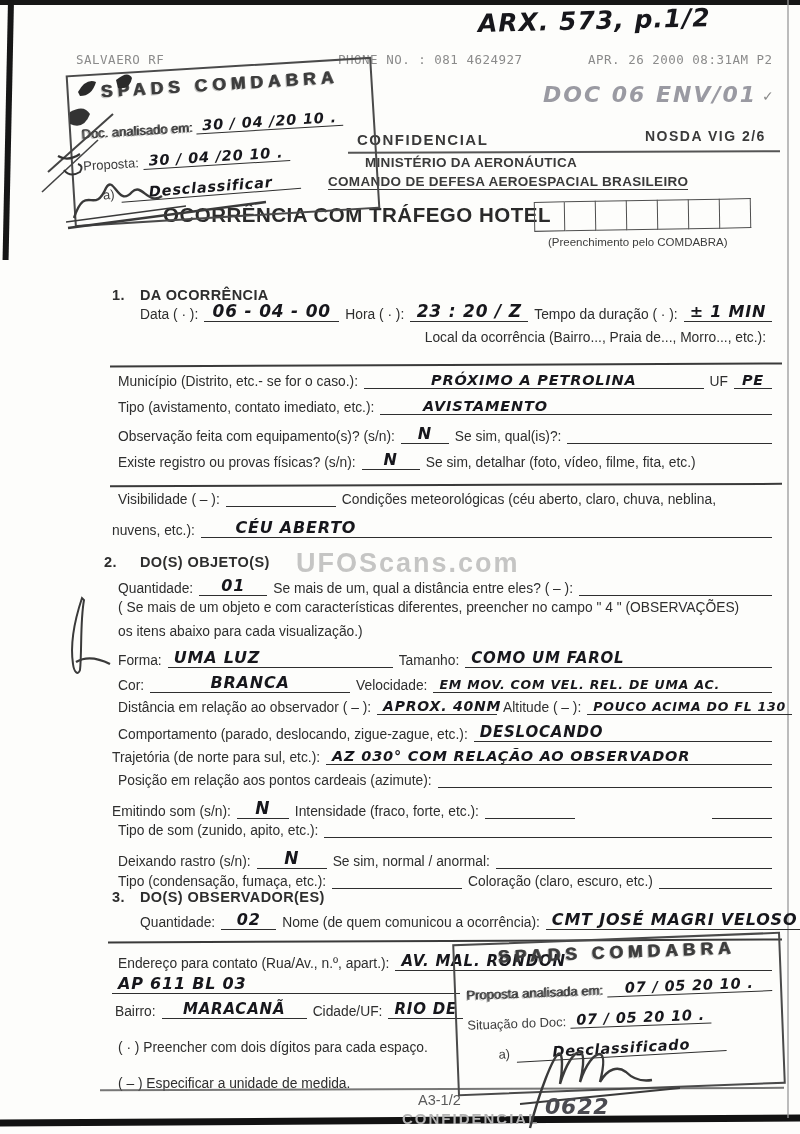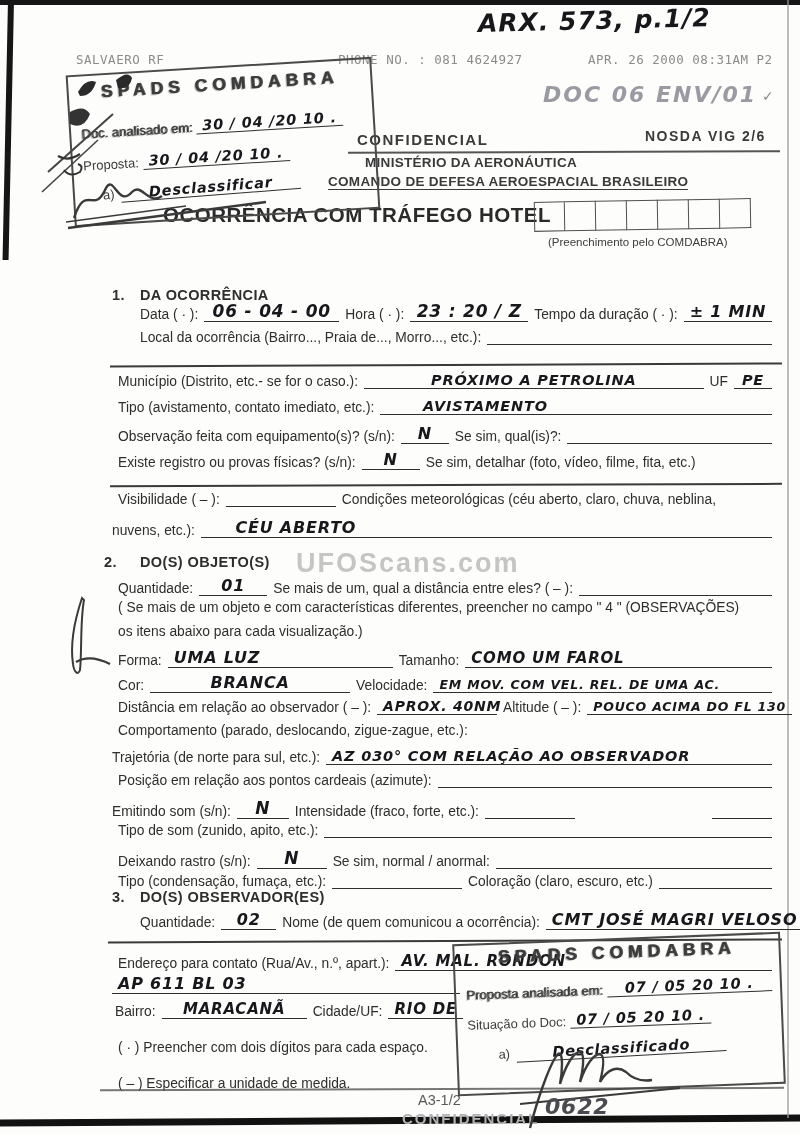--- a/index.html
+++ b/index.html
@@ -119,21 +119,21 @@
 
   <div class="line" style="top:301px; left:140px;">
     <span class="lbl">Data ( · ):</span>
     <span class="hw u" style="min-width:135px; font-size:17px;">06 - 04 - 00</span>
     <span class="lbl2">Hora ( · ):</span>
     <span class="hw u" style="min-width:118px; font-size:17px;">23  : 20 / Z</span>
     <span class="lbl2">Tempo da duração ( · ):</span>
     <span class="hw u fill" style="font-size:16px;">± 1 MIN</span>
   </div>
 
-  <div class="line" style="top:330px; left:140px;">
+  <div class="line" style="top:330px; left:140px;flex-direction:column;">
     <span class="lbl">Local da ocorrência (Bairro..., Praia de..., Morro..., etc.):</span>
     <span class="fill"></span>
   </div>
 
   <div class="rule" style="left:110px; top:364px; width:672px; transform:rotate(-0.25deg);"></div>
 
   <div class="line" style="top:372px;">
     <span class="lbl">Município (Distrito, etc.- se for o caso.):</span>
     <span class="hw u fill">PRÓXIMO  A  PETROLINA</span>
     <span class="lbl2">UF</span>
@@ -214,20 +214,21 @@
 
   <div class="line" style="top:698px;">
     <span class="lbl">Distância em relação ao observador ( – ):</span>
     <span class="hw u" style="min-width:120px; font-size:14px;">APROX. 40NM</span>
     <span class="lbl2">Altitude ( – ):</span>
     <span class="hw u fill" style="font-size:12.5px; text-align:left;">POUCO ACIMA DO FL 130</span>
   </div>
 
   <div class="line" style="top:723px;">
     <span class="lbl">Comportamento (parado, deslocando, zigue-zague, etc.):</span>
+    <span class="hw u fill" style="text-align:left; font-size:15px;">DESLOCANDO</span>
   </div>
 
   <div class="line" style="top:748px; left:112px;">
     <span class="lbl">Trajetória (de norte para sul, etc.):</span>
     <span class="hw u fill" style="text-align:left; font-size:14.5px;">AZ 030°  COM  RELAÇÃO AO  OBSERVADOR</span>
   </div>
 
   <div class="line" style="top:773px;">
     <span class="lbl">Posição em relação aos pontos cardeais (azimute):</span>
     <span class="fill"></span>

